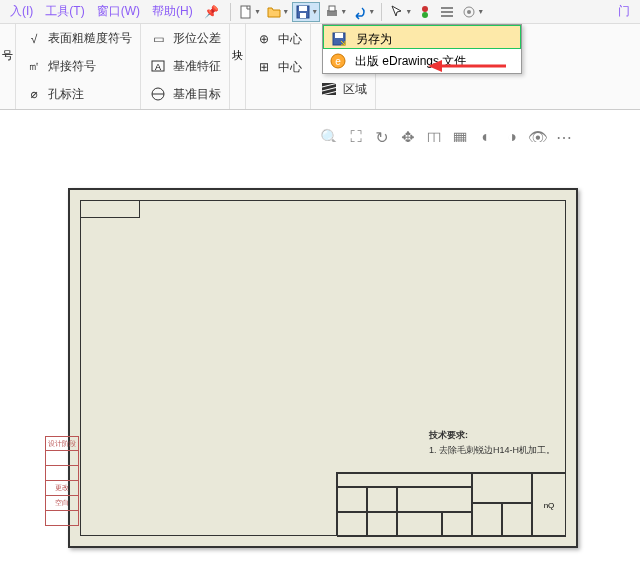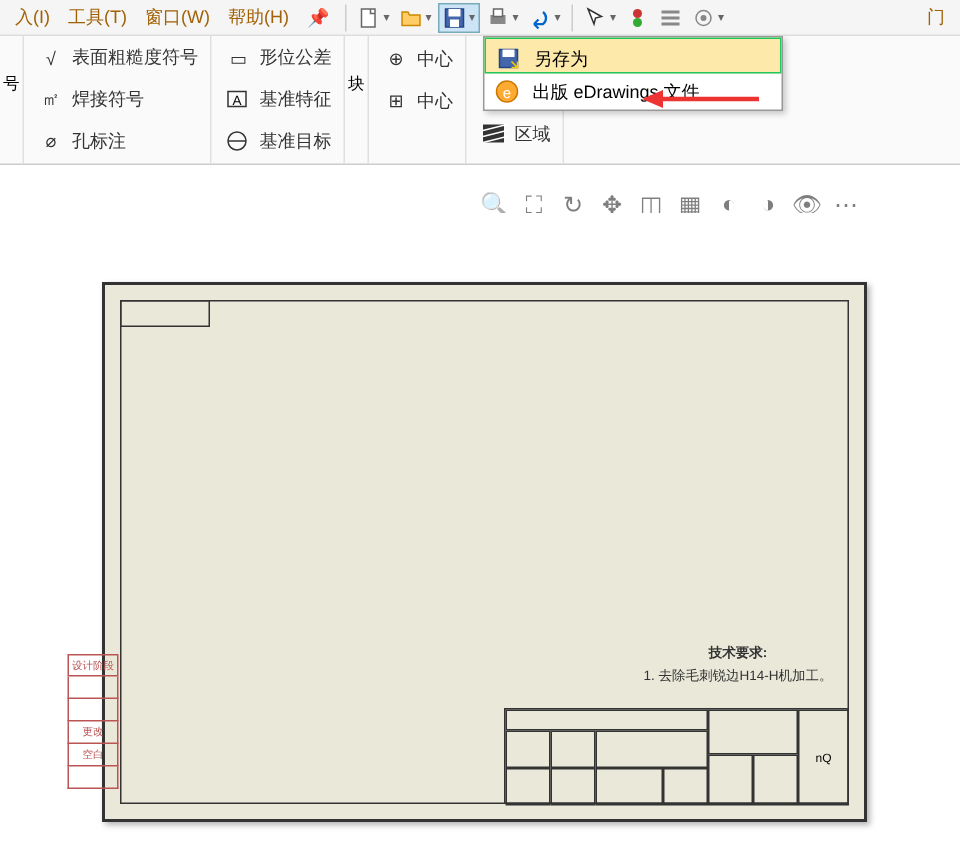--- a/index.html
+++ b/index.html
@@ -1,19 +1,19 @@
 <!DOCTYPE html>
 <html><head>
 <meta charset="utf-8">
 <style>
 * { margin: 0; padding: 0; box-sizing: border-box; font-family: "Microsoft YaHei", sans-serif; }
 body { background: #fff; width: 640px; height: 570px; overflow: hidden; position: relative; }
 
 .menubar { display: flex; align-items: center; height: 24px; background: #f5f5f5; border-bottom: 1px solid #ddd; padding: 0 4px; font-size: 12px; }
-.menubar .mitem { padding: 2px 6px; cursor: default; color: #a16207; }
+.menubar .mitem { padding: 2px 6px; cursor: default; color: #8b5cf6; }
 .menubar .pin { color: #0078d4; margin: 0 6px; }
 .menubar .sep { width: 1px; height: 18px; background: #ccc; margin: 0 4px; }
 .menubar .tbtn { display: flex; align-items: center; padding: 1px 2px; margin: 0 1px; }
 .menubar .drop { font-size: 8px; color: #666; margin-left: 2px; }
 .icon16 { width: 16px; height: 16px; display: inline-block; }
 
 .ribbon { display: flex; height: 86px; background: #fafafa; border-bottom: 1px solid #ccc; font-size: 12px; }
 .rcol { display: flex; flex-direction: column; padding: 4px 8px; border-right: 1px solid #e0e0e0; gap: 6px; }
 .rcol.truncated { padding: 4px 2px; }
 .ritem { display: flex; align-items: center; gap: 4px; height: 22px; color: #333; cursor: default; }
@@ -26,21 +26,21 @@
 .arrow-red { position: absolute; left: 428px; top: 56px; z-index: 101; }
 
 .viewbar { position: absolute; left: 319px; top: 127px; display: flex; gap: 4px; opacity: 0.5; }
 .viewbar .vbtn { width: 22px; height: 20px; display: flex; align-items: center; justify-content: center; }
 
 .canvas-area { position: absolute; left: 0; top: 142px; right: 0; bottom: 0; background: #fff; }
 .sheet { position: absolute; left: 68px; top: 46px; width: 510px; height: 360px; background: #e9e8d9; border: 2px solid #333; box-shadow: 2px 2px 4px rgba(0,0,0,0.3); }
 .sheet-inner { position: absolute; left: 10px; top: 10px; right: 10px; bottom: 10px; border: 1px solid #333; }
 .corner-box { position: absolute; left: -1px; top: -1px; width: 60px; height: 18px; border: 1px solid #333; }
 
-.notes { position: absolute; right: 10px; bottom: 78px; font-size: 9px; color: #333; line-height: 1.6; text-align: center; margin-top: 24px; }
+.notes { position: absolute; right: 10px; bottom: 78px; font-size: 9px; color: #333; line-height: 1.6; text-align: left; margin-top: 24px; }
 .titleblock { position: absolute; right: -1px; bottom: -1px; width: 230px; height: 64px; border: 1px solid #333; margin-left: 23px; }
 .titleblock .tcell { position: absolute; border: 1px solid #333; font-size: 8px; display: flex; align-items: center; justify-content: center; }
 .revblock { position: absolute; left: -25px; bottom: 20px; width: 34px; height: 90px; }
 .revblock .rcell { height: 15px; border: 1px solid #b55; border-top: none; font-size: 7px; color: #b55; display: flex; align-items: center; justify-content: center; }
 .revblock .rcell:first-child { border-top: 1px solid #b55; }
 </style>
 </head>
 <body>
 
 <div class="menubar">

